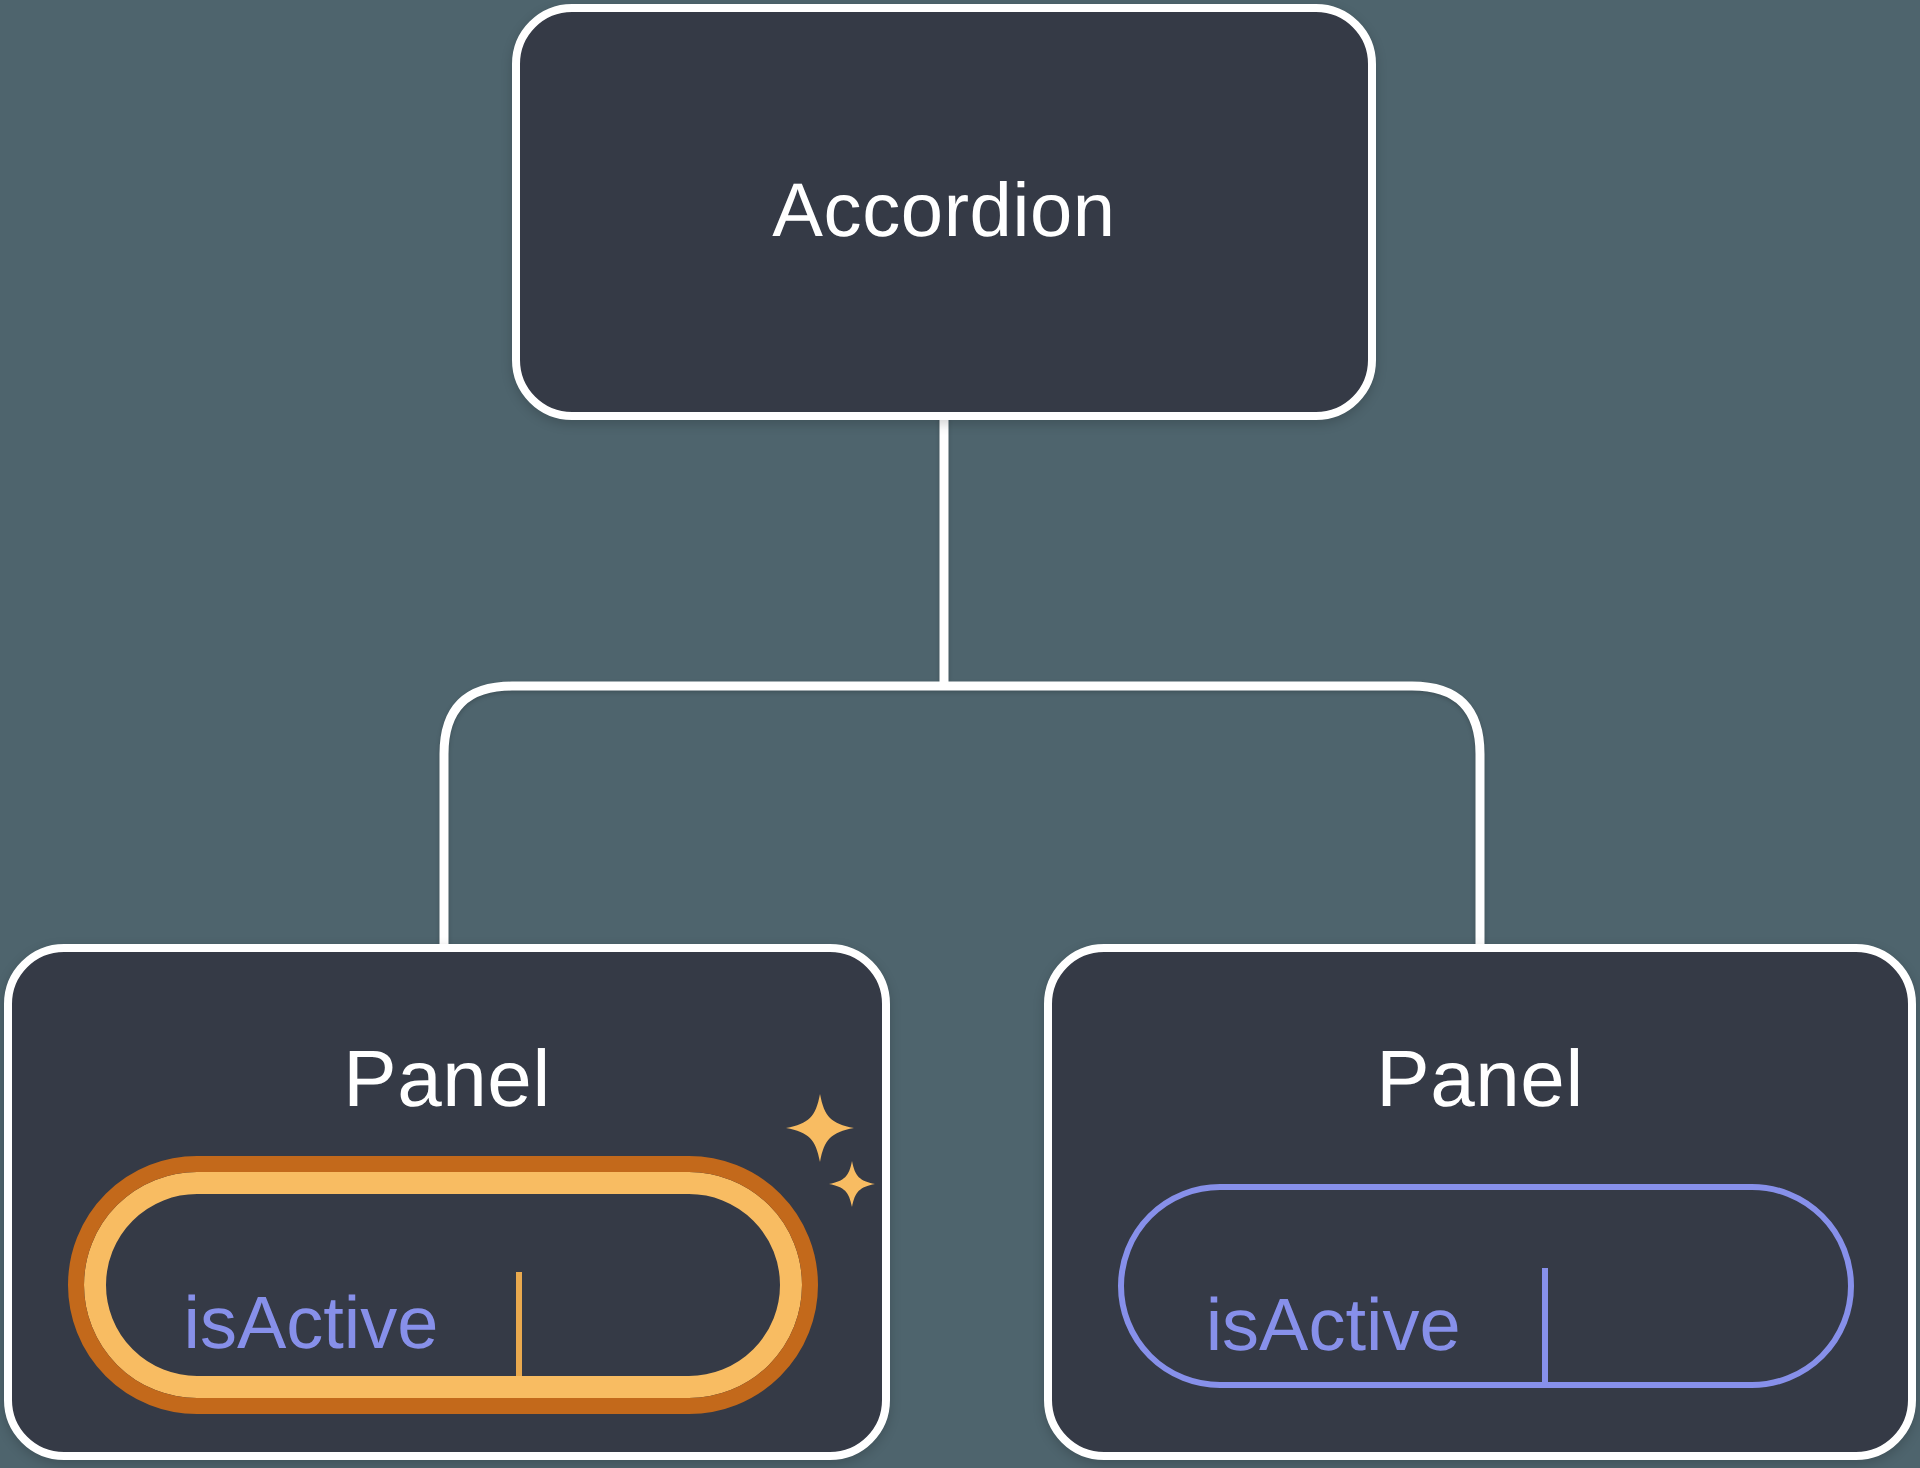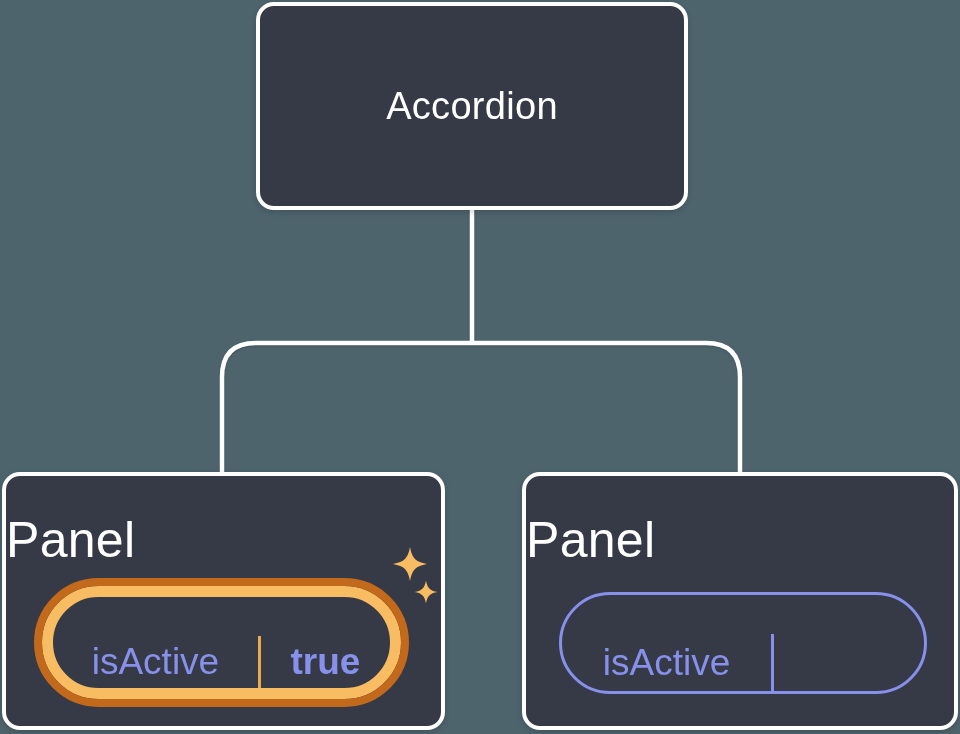--- a/index.html
+++ b/index.html
@@ -17,43 +17,43 @@
   svg.connectors {
     position: absolute;
     left: 0; top: 0;
     width: 960px; height: 734px;
     filter: drop-shadow(0 1px 1px rgba(0,0,0,0.18));
   }
   .node {
     position: absolute;
     background: var(--node-fill, #353A46);
     border: 4px solid var(--node-border, #FFFFFF);
-    border-radius: 18px;
+    border-radius: 30px;
     box-shadow: 0 2px 6px rgba(0,0,0,0.18);
     box-sizing: border-box;
     color: #FFFFFF;
   }
   .node-root {
     left: 256px; top: 2px;
     width: 432px; height: 208px;
     display: flex; align-items: center; justify-content: center;
   }
   .node-label {
     font-size: 38px;
     font-weight: 500;
     letter-spacing: 0.3px;
     color: #FFFFFF;
   }
   .node-panel-left  { left: 2px;   top: 472px; width: 443px; height: 258px; }
   .node-panel-right { left: 522px; top: 472px; width: 436px; height: 258px; }
   .panel-title {
     position: absolute;
     left: 0; right: 0; top: 40px;
-    text-align: left;
-    font-size: 50px;
+    text-align: center;
+    font-size: 40px;
     font-weight: 500;
     letter-spacing: 0.3px;
     line-height: 48px;
   }
   .pill {
     position: absolute;
     border-radius: 999px;
     display: flex;
     align-items: stretch;
     box-sizing: border-box;
@@ -102,21 +102,20 @@
 
   <div class="node node-root">
     <span class="node-label">Accordion</span>
   </div>
 
   <div class="node node-panel-left">
     <div class="panel-title node-label">Panel</div>
 
     <div class="pill pill-active">
       <span class="cell cell-name">isActive</span>
-      <span class="cell cell-value">true</span>
     </div>
 
     <svg class="sparkles" viewBox="0 0 60 70">
       <path fill="#F8BC62" transform="translate(26,24)" d="M0 -17 C 2.2 -5.5, 5.5 -2.2, 17 0 C 5.5 2.2, 2.2 5.5, 0 17 C -2.2 5.5, -5.5 2.2, -17 0 C -5.5 -2.2, -2.2 -5.5, 0 -17 Z"></path>
       <path fill="#F8BC62" transform="translate(42,52)" d="M0 -11.5 C 1.5 -3.8, 3.8 -1.5, 11.5 0 C 3.8 1.5, 1.5 3.8, 0 11.5 C -1.5 3.8, -3.8 1.5, -11.5 0 C -3.8 -1.5, -1.5 -3.8, 0 -11.5 Z"></path>
     </svg>
   </div>
 
   <div class="node node-panel-right">
     <div class="panel-title node-label">Panel</div>

